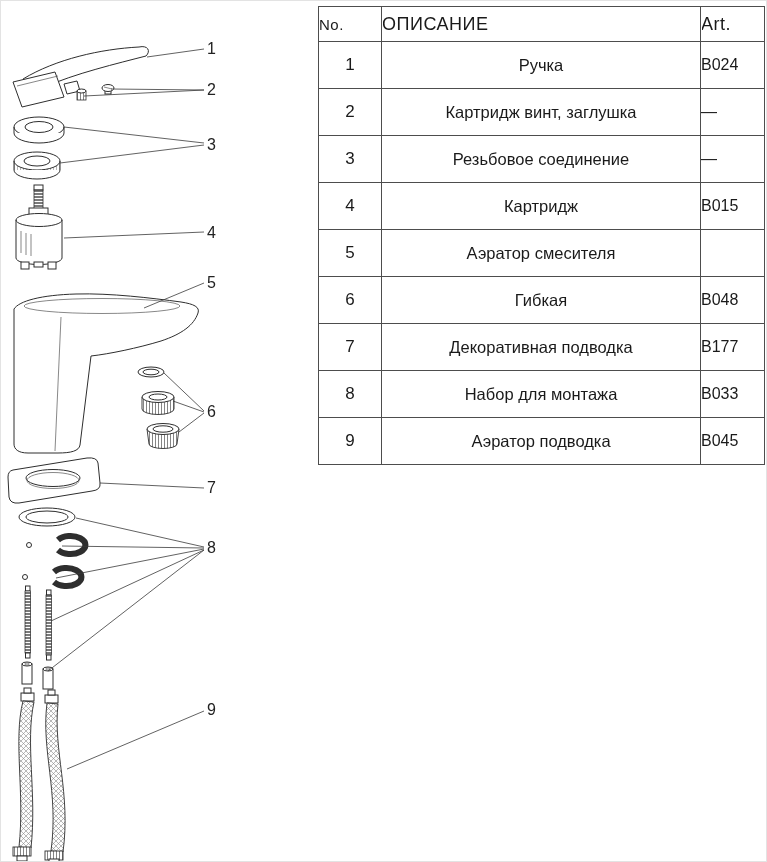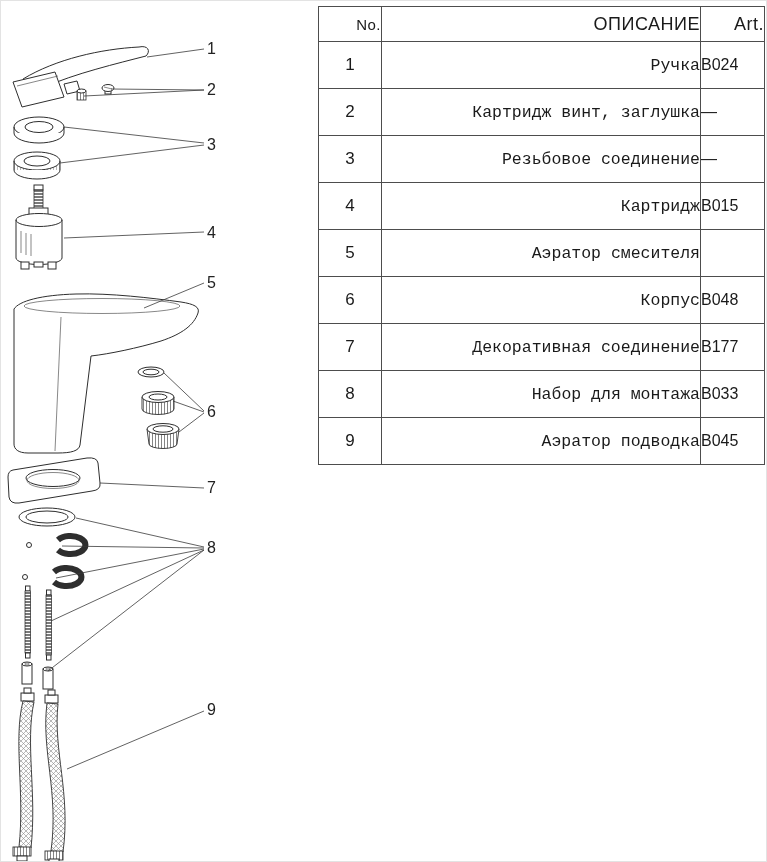--- a/index.html
+++ b/index.html
@@ -13,25 +13,25 @@
   svg .outline{fill:#fff;stroke:#2e2e2e;stroke-width:1;}
   svg .thin{fill:none;stroke:#555;stroke-width:0.7;}
   svg .leader{stroke:#3a3a3a;stroke-width:0.8;fill:none;}
   svg text.num{font-family:"Liberation Sans",sans-serif;font-size:16px;fill:#222;}
   .table-wrap{position:absolute;left:317px;top:5px;width:446px;}
   table.parts{border-collapse:collapse;width:100%;table-layout:fixed;}
   table.parts th,table.parts td{
     border:1px solid #4d4d4d;padding:0;font-weight:400;color:#1a1a1a;
     overflow:hidden;white-space:nowrap;
   }
-  table.parts th{height:34px;font-size:18px;text-align:right;letter-spacing:0.5px;border-radius:8px;}
+  table.parts th{height:34px;font-size:18px;text-align:left;letter-spacing:0.5px;border-radius:8px;}
   table.parts th.th-no{font-size:15px;}
   table.parts td{height:46px;}
   td.td-no{text-align:center;font-size:17px;}
-  td.td-desc{text-align:right;padding-left:22px;font-size:16.5px;font-family:Liberation Mono, monospace;}
+  td.td-desc{text-align:center;padding-left:22px;font-size:16.5px;}
   td.td-art{text-align:left;font-size:16px;}
 </style>
 </head>
 <body>
 
 <div class="page">
 
   <div class="drawing">
     <svg width="317" height="862" viewBox="0 0 317 862" xmlns="http://www.w3.org/2000/svg">
       <defs>
@@ -217,26 +217,26 @@
           <td class="td-desc">Картридж</td>
           <td class="td-art">B015</td>
         </tr>
         <tr>
           <td class="td-no">5</td>
           <td class="td-desc">Аэратор смесителя</td>
           <td class="td-art"></td>
         </tr>
         <tr>
           <td class="td-no">6</td>
-          <td class="td-desc">Корпус</td>
+          <td class="td-desc">Гибкая</td>
           <td class="td-art">B048</td>
         </tr>
         <tr>
           <td class="td-no">7</td>
-          <td class="td-desc">Декоративная соединение</td>
+          <td class="td-desc">Декоративная подводка</td>
           <td class="td-art">B177</td>
         </tr>
         <tr>
           <td class="td-no">8</td>
           <td class="td-desc">Набор для монтажа</td>
           <td class="td-art">B033</td>
         </tr>
         <tr>
           <td class="td-no">9</td>
           <td class="td-desc">Аэратор подводка</td>

